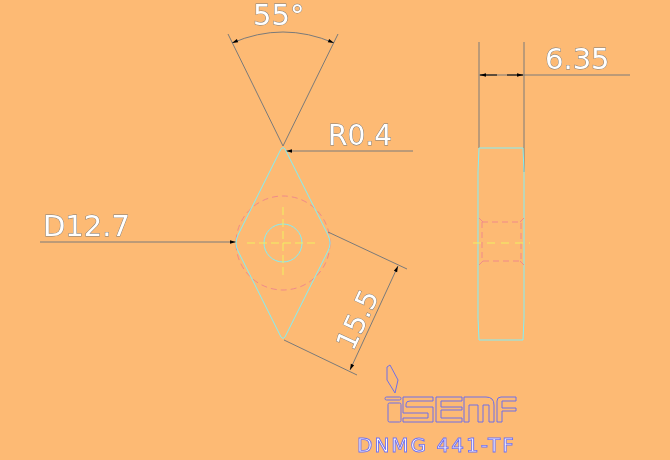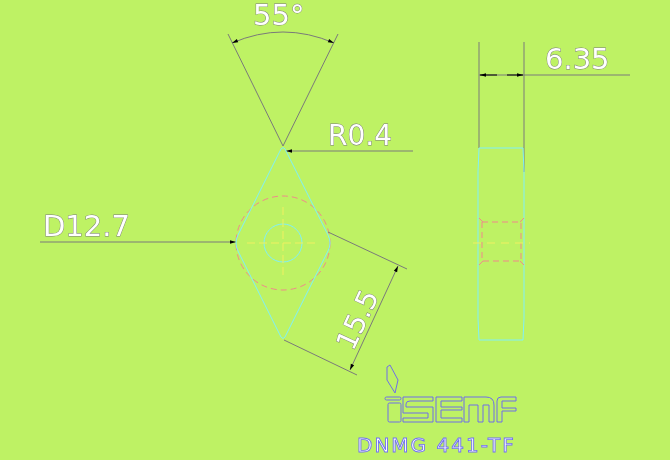--- a/index.html
+++ b/index.html
@@ -1,16 +1,16 @@
 <!DOCTYPE html>
 <html><head>
 <meta charset="utf-8">
 <style>
   html, body { margin: 0; padding: 0; background: #ffffff; }
-  #canvas { position: relative; width: 670px; height: 460px; background: #bef264; overflow: hidden; }
+  #canvas { position: relative; width: 670px; height: 460px; background: #fdba74; overflow: hidden; }
   svg { position: absolute; left: 0; top: 0; }
   .dimtxt { font-family: "DejaVu Sans", sans-serif; fill: #ffffff; stroke: #7a7a7a; stroke-width: 0.9; paint-order: stroke; }
   .partcode { font-family: "DejaVu Sans", sans-serif; fill: #ffffff; stroke: #6f6ff0; stroke-width: 0.9; letter-spacing: 2px; }
 </style>
 </head>
 <body>
 
 <div id="canvas">
   <svg width="670" height="460" viewBox="0 0 670 460" xmlns="http://www.w3.org/2000/svg">
     <defs>

